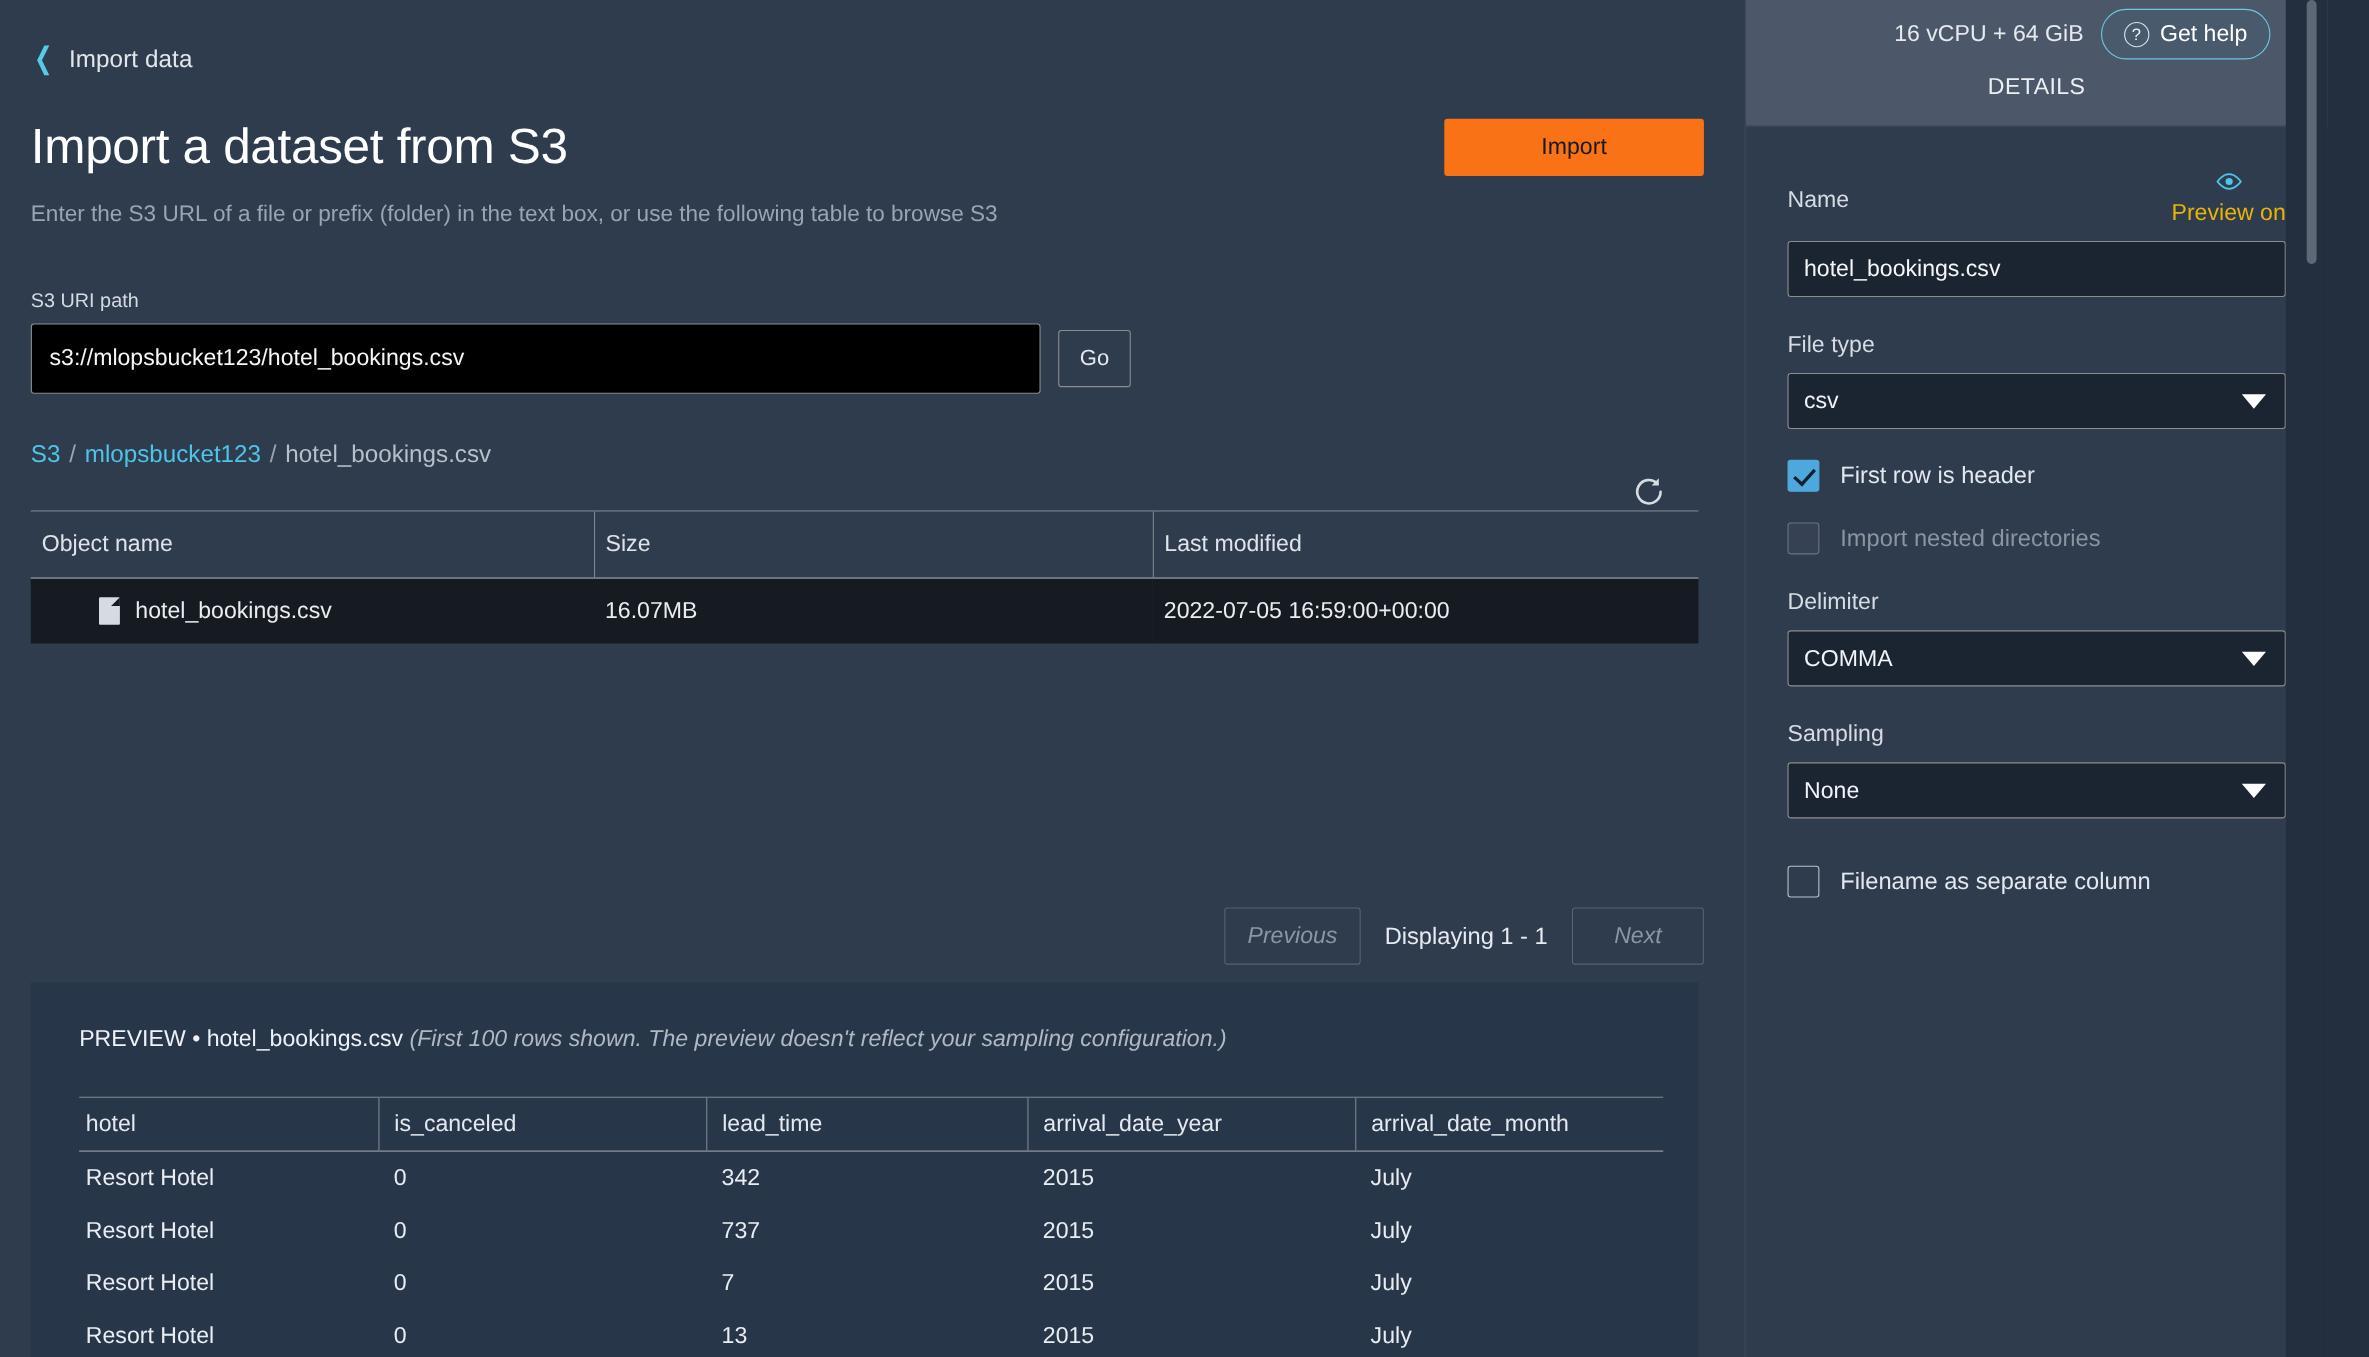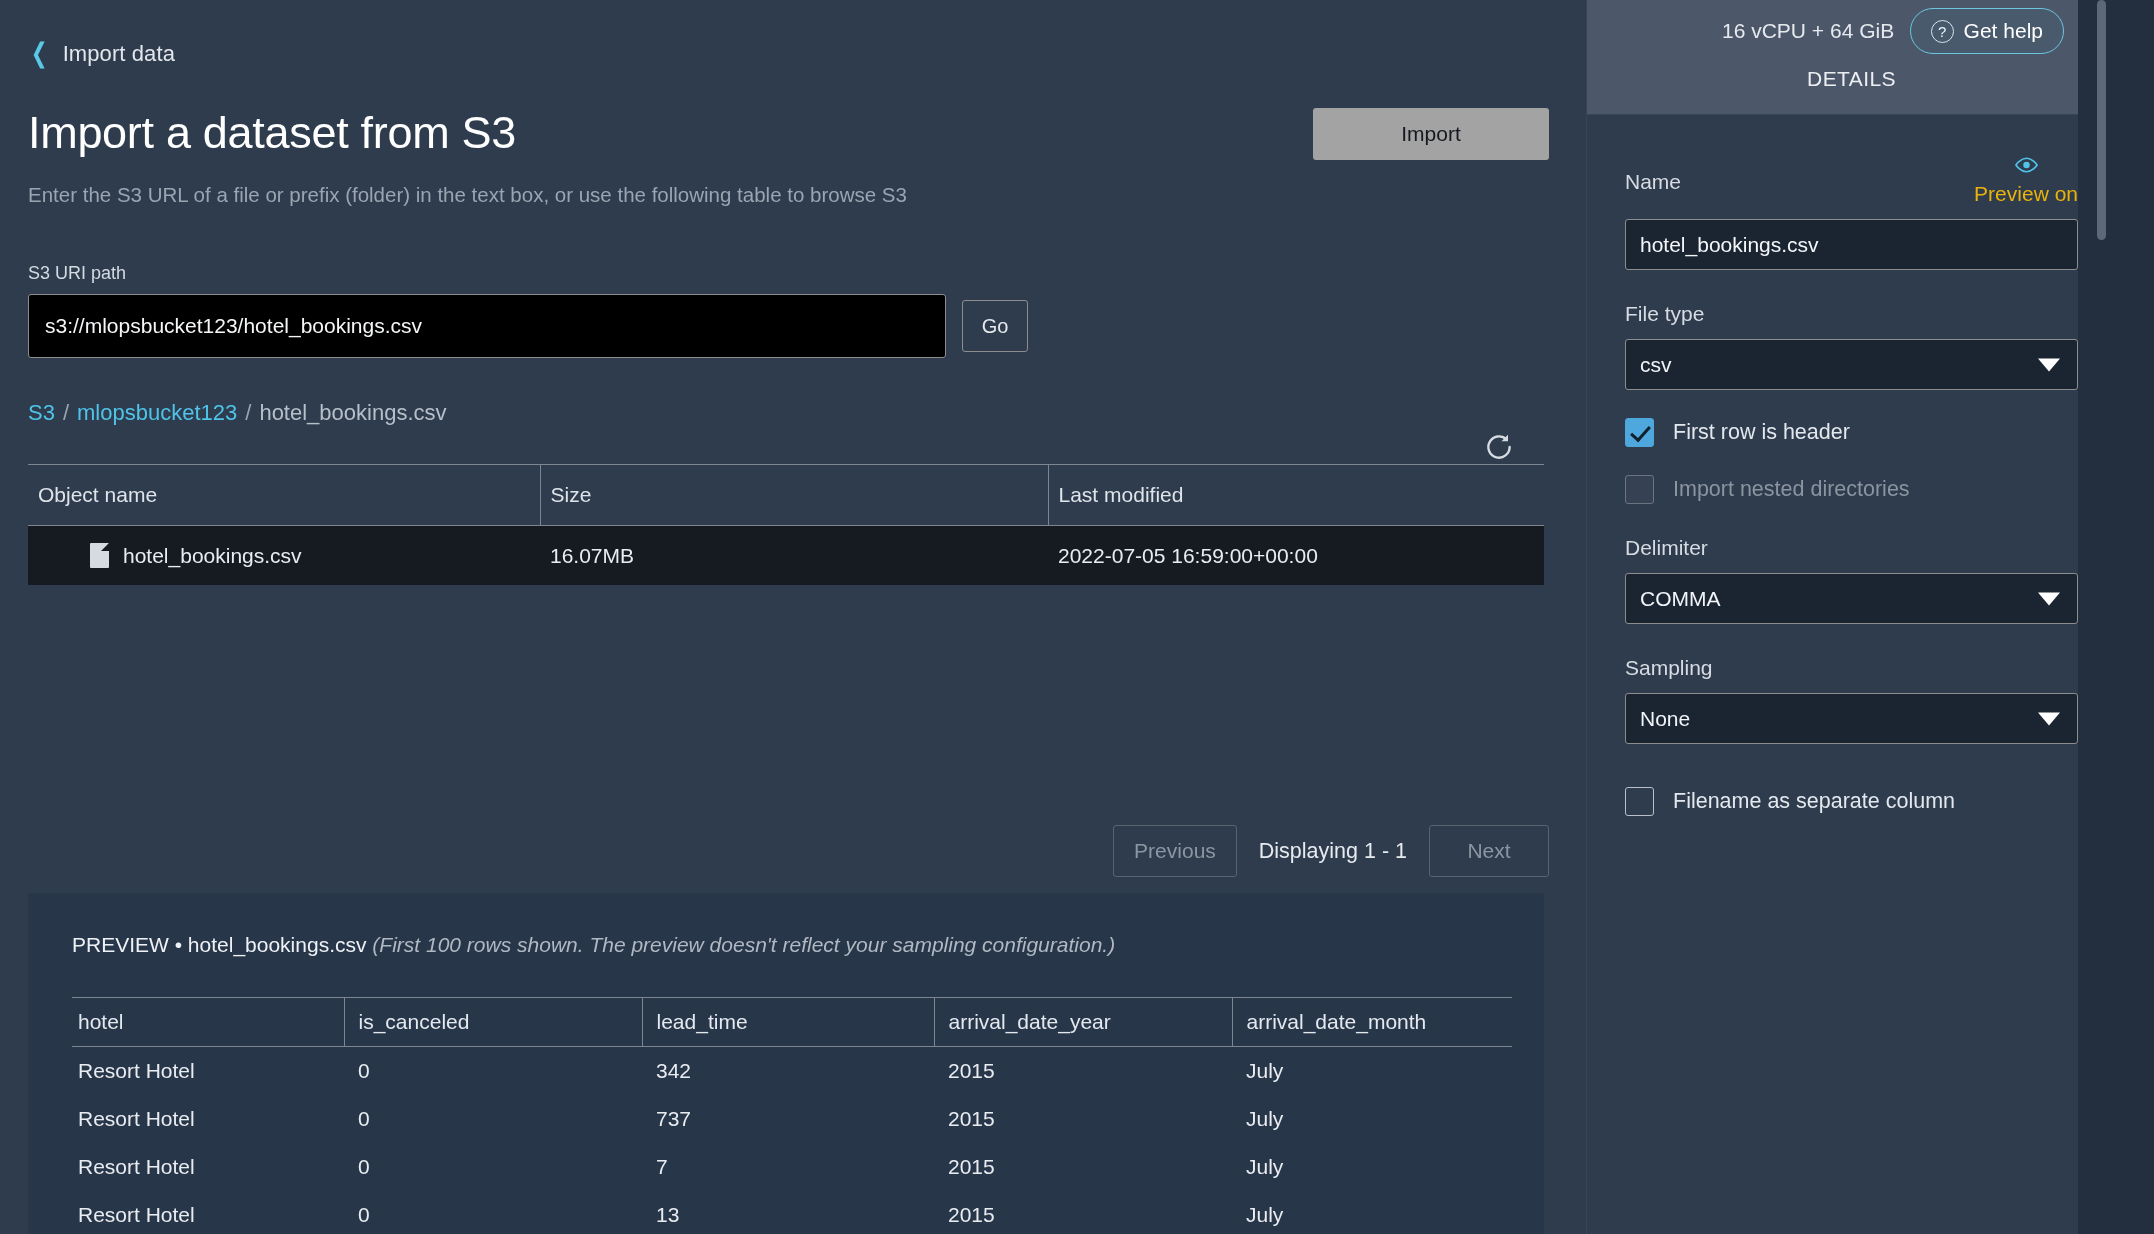--- a/index.html
+++ b/index.html
@@ -50,21 +50,21 @@
     font-size: 20.5px;
     padding: 24px 0 0 28px;
   }
 
   .import-btn {
     position: absolute;
     right: 37px;
     top: 108px;
     width: 236px;
     height: 52px;
-    background: #a3a3a3;
+    background: #f97316;
     border: none;
     border-radius: 3px;
     color: #16191f;
     font-size: 21px;
     font-family: "Liberation Sans", sans-serif;
     cursor: pointer;
   }
 
   .field-label {
     color: #d5dbe2; font-size: 18px;
@@ -165,20 +165,21 @@
   .pg-btn {
     min-width: 120px; height: 52px;
     background: transparent;
     border: 1px solid #59626f;
     border-radius: 3px;
     color: #8c96a2;
     font-size: 21px;
     font-family: "Liberation Sans", sans-serif;
     padding: 0 20px;
     cursor: pointer;
+    font-style: italic;
   }
   .pg-label { color: #e7ebf0; font-size: 21.5px; }
 
   
   .preview {
     position: absolute;
     left: 28px;
     top: 893px;
     width: 1516px;
     height: 341px;

